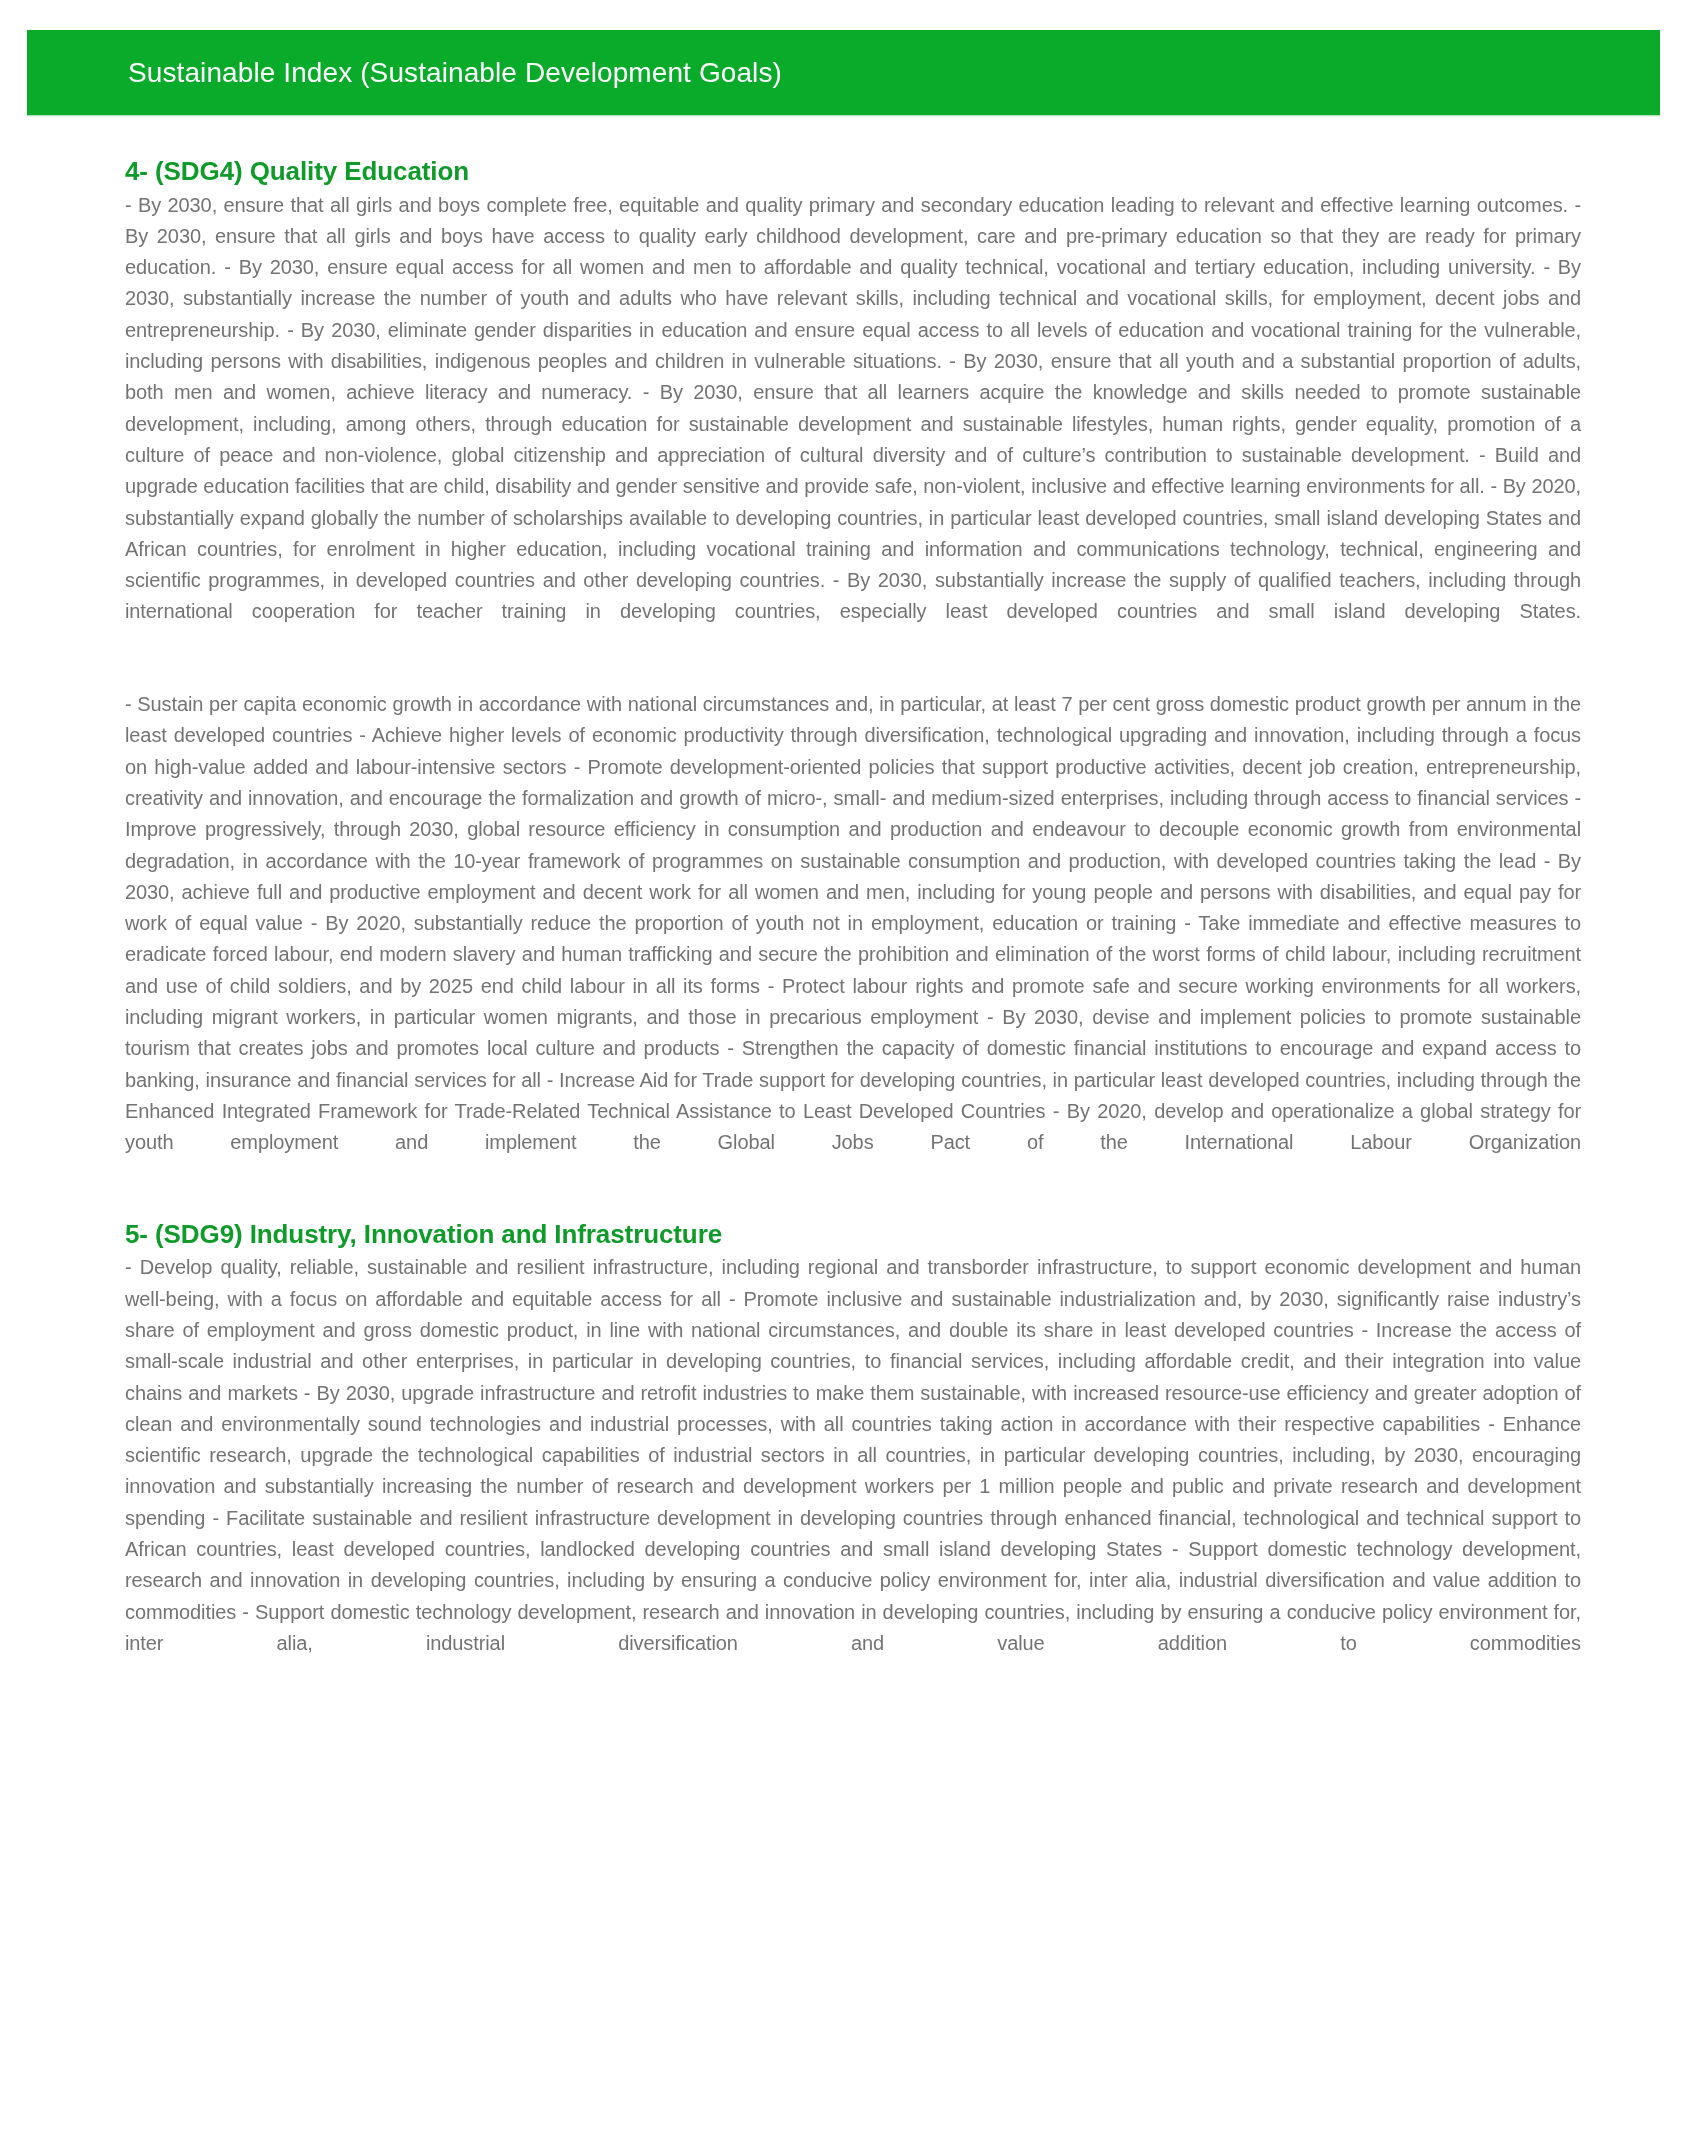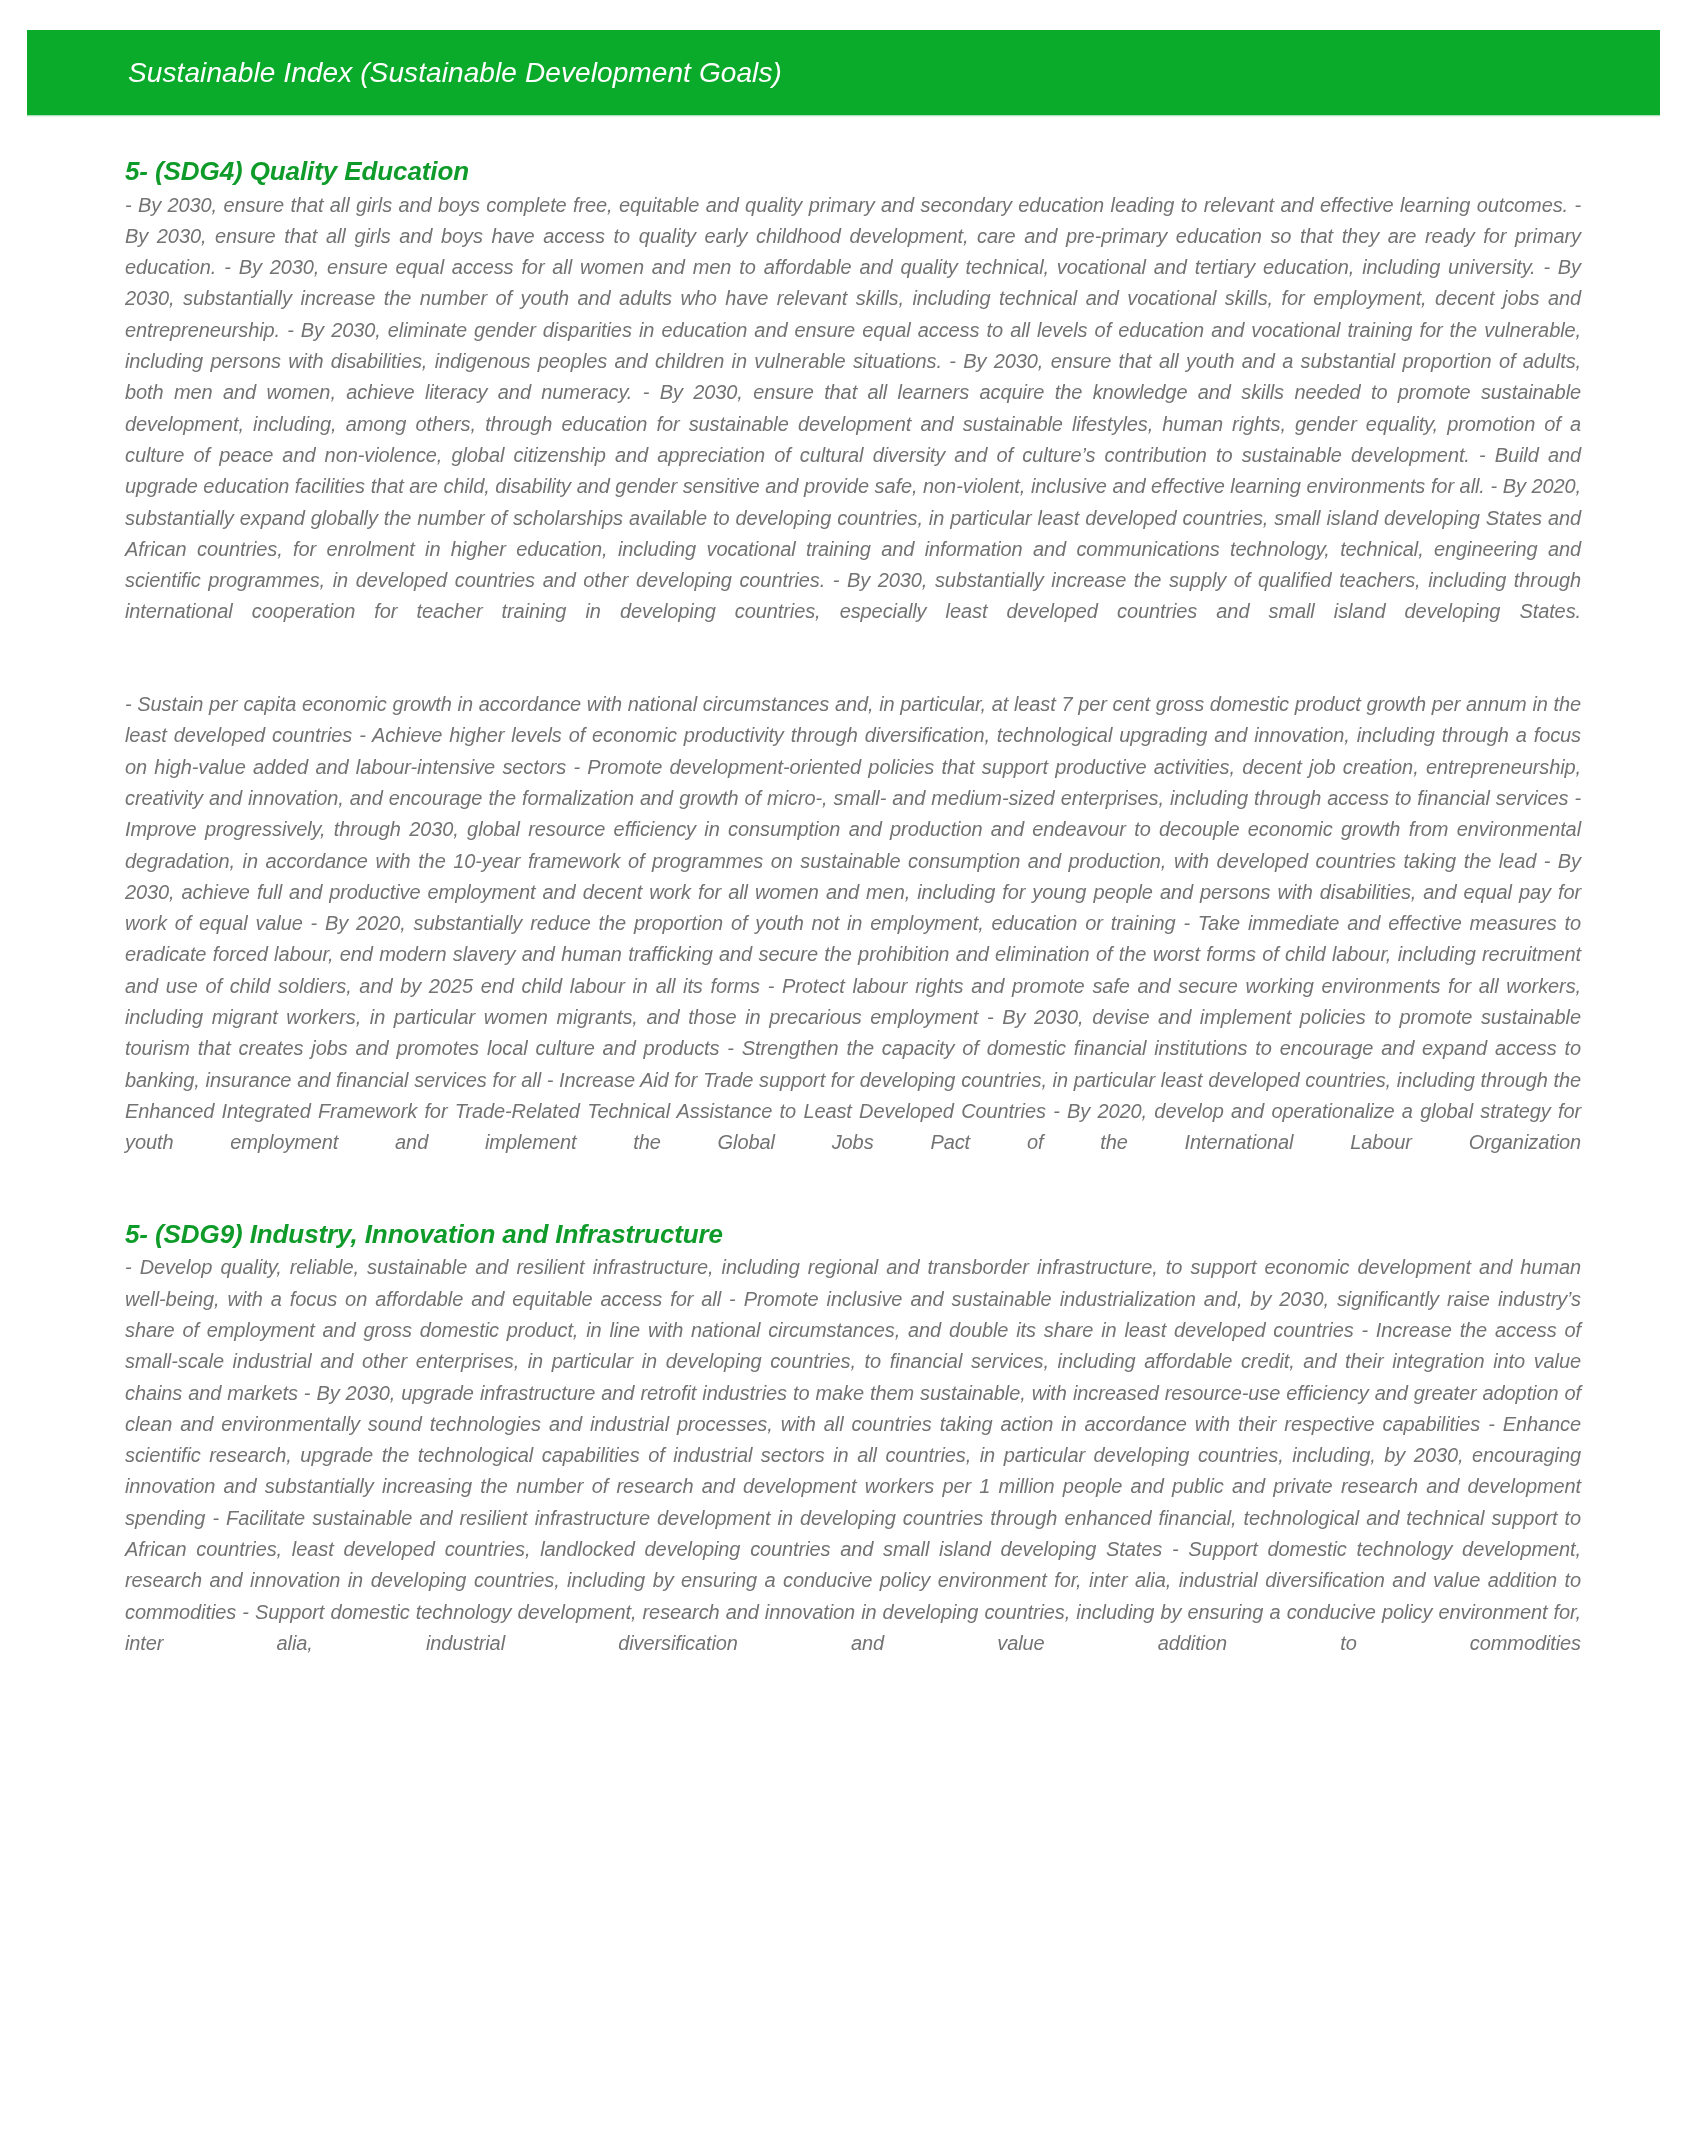--- a/index.html
+++ b/index.html
@@ -14,21 +14,20 @@
     -webkit-font-smoothing: antialiased;
     position: relative;
     overflow: hidden;
   }
 
   .page {
     position: relative;
     width: 1454px;
     height: 2151px;
     box-sizing: border-box;
-    font-style: italic;
   }
 
   
   .header-banner {
     position: absolute;
     left: 27px;
     top: 30px;
     width: 1633px;
     height: 85px;
     background: #0aab2a;
@@ -94,21 +93,21 @@
 
 <div class="page">
 
   <div class="header-banner">
     <div class="header-title">Sustainable Index (Sustainable Development Goals)</div>
   </div>
 
   <div class="content">
 
     <div class="section">
-      <h2 class="section-heading">5- (SDG4) Quality Education</h2>
+      <h2 class="section-heading">4- (SDG4) Quality Education</h2>
       <p class="section-body">- By 2030, ensure that all girls and boys complete free, equitable and quality primary and secondary education leading to relevant and effective learning outcomes. - By 2030, ensure that all girls and boys have access to quality early childhood development, care and pre-primary education so that they are ready for primary education. - By 2030, ensure equal access for all women and men to affordable and quality technical, vocational and tertiary education, including university. - By 2030, substantially increase the number of youth and adults who have relevant skills, including technical and vocational skills, for employment, decent jobs and entrepreneurship. - By 2030, eliminate gender disparities in education and ensure equal access to all levels of education and vocational training for the vulnerable, including persons with disabilities, indigenous peoples and children in vulnerable situations. - By 2030, ensure that all youth and a substantial proportion of adults, both men and women, achieve literacy and numeracy. - By 2030, ensure that all learners acquire the knowledge and skills needed to promote sustainable development, including, among others, through education for sustainable development and sustainable lifestyles, human rights, gender equality, promotion of a culture of peace and non-violence, global citizenship and appreciation of cultural diversity and of culture’s contribution to sustainable development. - Build and upgrade education facilities that are child, disability and gender sensitive and provide safe, non-violent, inclusive and effective learning environments for all. - By 2020, substantially expand globally the number of scholarships available to developing countries, in particular least developed countries, small island developing States and African countries, for enrolment in higher education, including vocational training and information and communications technology, technical, engineering and scientific programmes, in developed countries and other developing countries. - By 2030, substantially increase the supply of qualified teachers, including through international cooperation for teacher training in developing countries, especially least developed countries and small island developing States.</p>
     </div>
 
     <div class="section">
       <p class="section-body">- Sustain per capita economic growth in accordance with national circumstances and, in particular, at least 7 per cent gross domestic product growth per annum in the least developed countries - Achieve higher levels of economic productivity through diversification, technological upgrading and innovation, including through a focus on high-value added and labour-intensive sectors - Promote development-oriented policies that support productive activities, decent job creation, entrepreneurship, creativity and innovation, and encourage the formalization and growth of micro-, small- and medium-sized enterprises, including through access to financial services - Improve progressively, through 2030, global resource efficiency in consumption and production and endeavour to decouple economic growth from environmental degradation, in accordance with the 10-year framework of programmes on sustainable consumption and production, with developed countries taking the lead - By 2030, achieve full and productive employment and decent work for all women and men, including for young people and persons with disabilities, and equal pay for work of equal value - By 2020, substantially reduce the proportion of youth not in employment, education or training - Take immediate and effective measures to eradicate forced labour, end modern slavery and human trafficking and secure the prohibition and elimination of the worst forms of child labour, including recruitment and use of child soldiers, and by 2025 end child labour in all its forms - Protect labour rights and promote safe and secure working environments for all workers, including migrant workers, in particular women migrants, and those in precarious employment - By 2030, devise and implement policies to promote sustainable tourism that creates jobs and promotes local culture and products - Strengthen the capacity of domestic financial institutions to encourage and expand access to banking, insurance and financial services for all - Increase Aid for Trade support for developing countries, in particular least developed countries, including through the Enhanced Integrated Framework for Trade-Related Technical Assistance to Least Developed Countries - By 2020, develop and operationalize a global strategy for youth employment and implement the Global Jobs Pact of the International Labour Organization</p>
     </div>
 
     <div class="section">
       <h2 class="section-heading">5- (SDG9) Industry, Innovation and Infrastructure</h2>
       <p class="section-body">- Develop quality, reliable, sustainable and resilient infrastructure, including regional and transborder infrastructure, to support economic development and human well-being, with a focus on affordable and equitable access for all - Promote inclusive and sustainable industrialization and, by 2030, significantly raise industry’s share of employment and gross domestic product, in line with national circumstances, and double its share in least developed countries - Increase the access of small-scale industrial and other enterprises, in particular in developing countries, to financial services, including affordable credit, and their integration into value chains and markets - By 2030, upgrade infrastructure and retrofit industries to make them sustainable, with increased resource-use efficiency and greater adoption of clean and environmentally sound technologies and industrial processes, with all countries taking action in accordance with their respective capabilities - Enhance scientific research, upgrade the technological capabilities of industrial sectors in all countries, in particular developing countries, including, by 2030, encouraging innovation and substantially increasing the number of research and development workers per 1 million people and public and private research and development spending - Facilitate sustainable and resilient infrastructure development in developing countries through enhanced financial, technological and technical support to African countries, least developed countries, landlocked developing countries and small island developing States - Support domestic technology development, research and innovation in developing countries, including by ensuring a conducive policy environment for, inter alia, industrial diversification and value addition to commodities - Support domestic technology development, research and innovation in developing countries, including by ensuring a conducive policy environment for, inter alia, industrial diversification and value addition to commodities</p>

